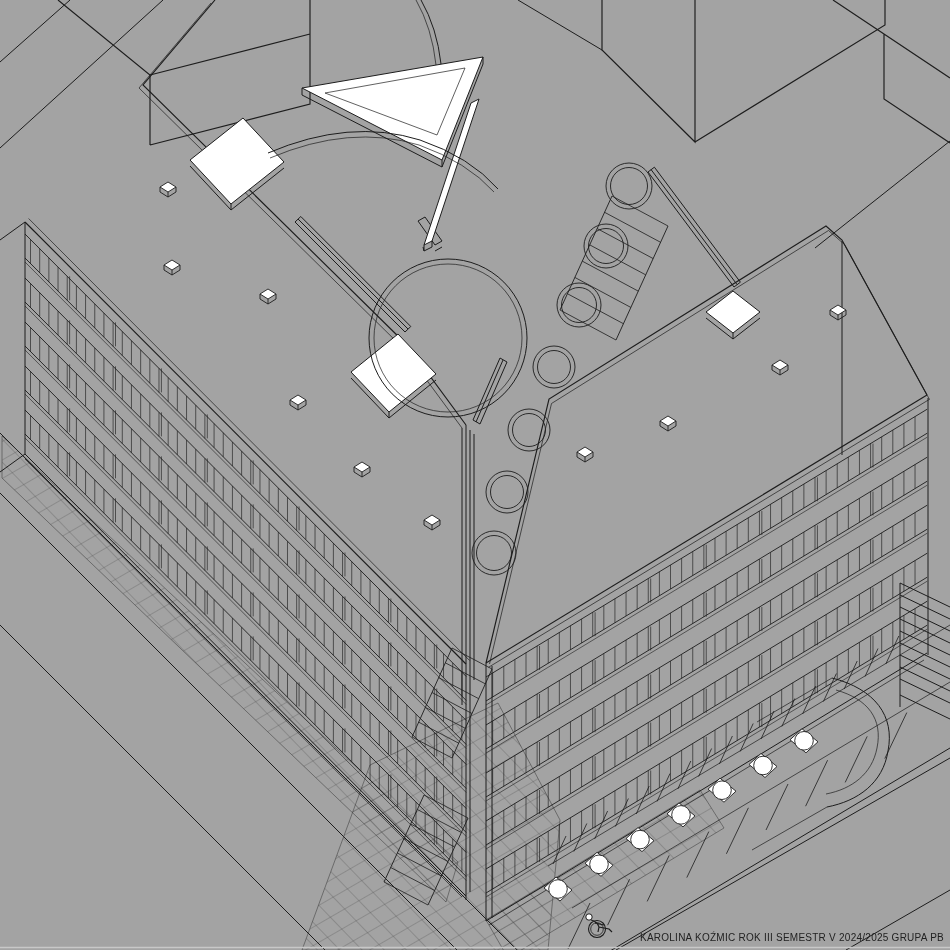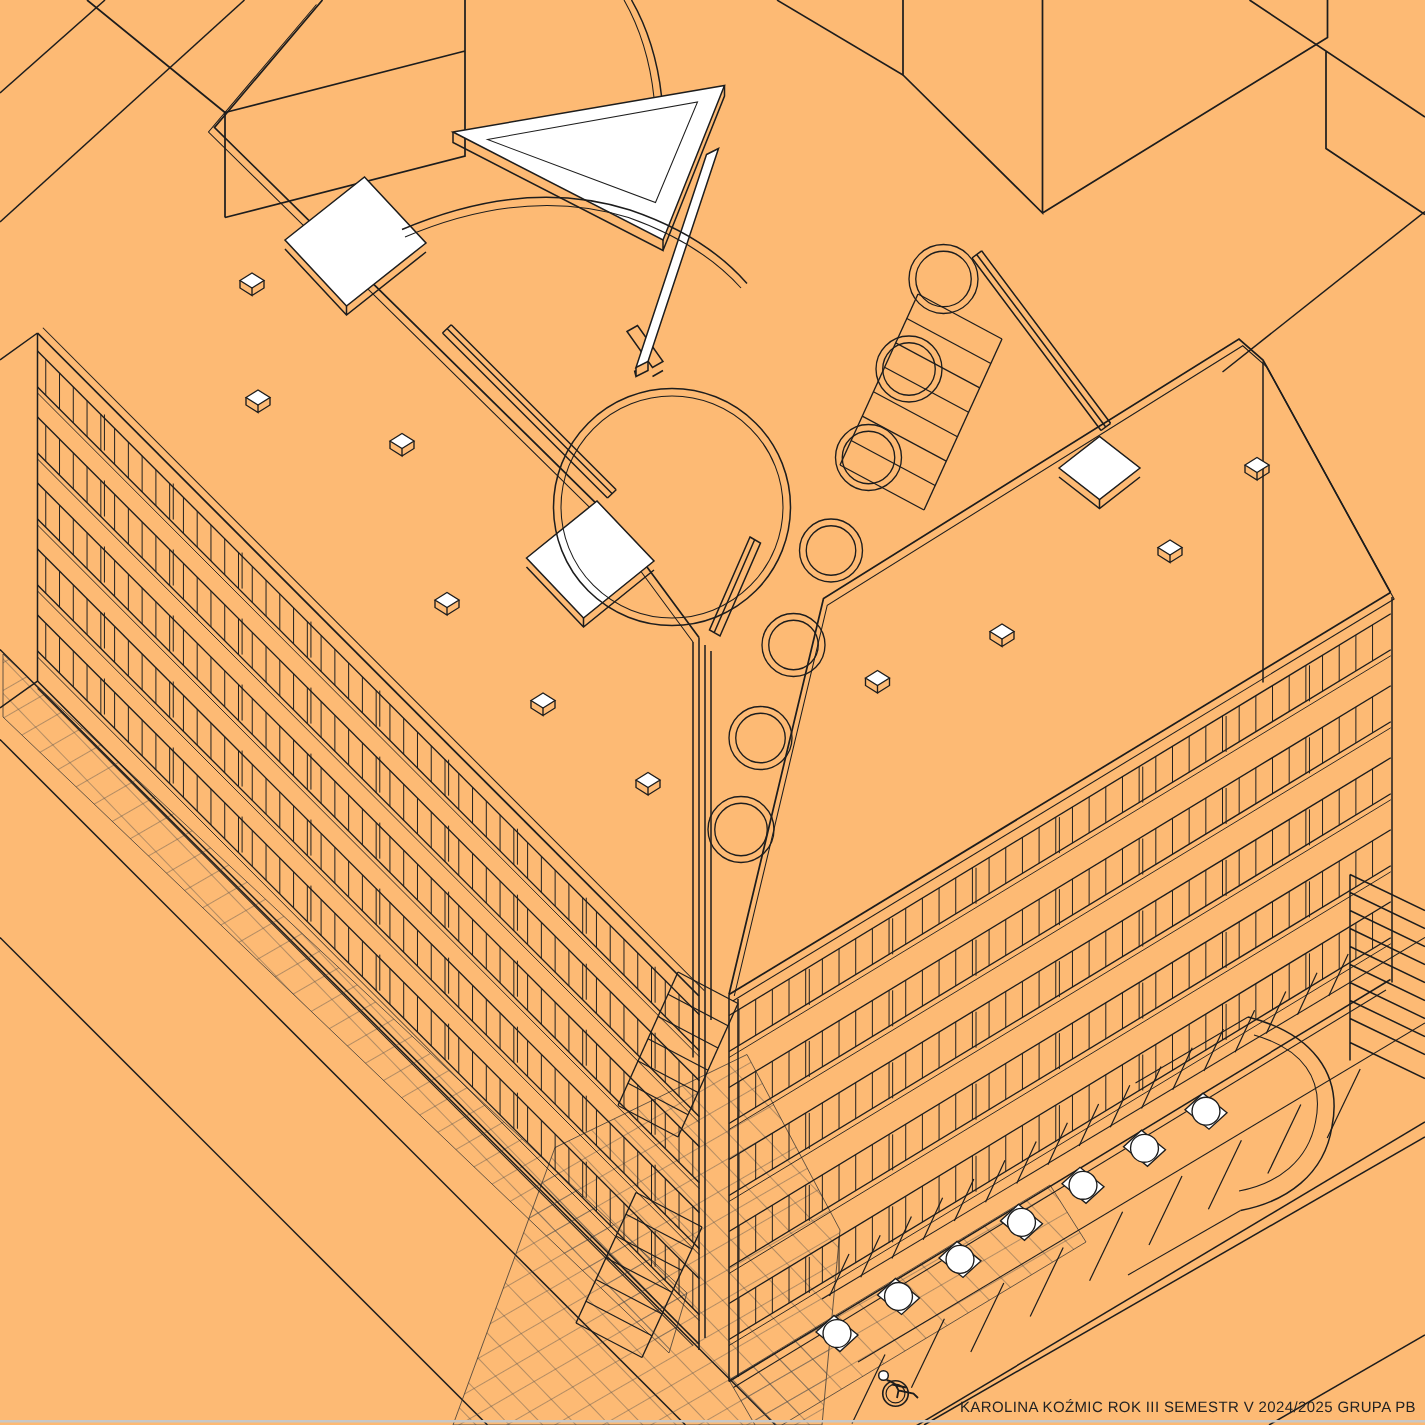--- a/index.html
+++ b/index.html
@@ -1,16 +1,16 @@
 <!DOCTYPE html>
 <html><head>
 <meta charset="utf-8">
 <style>
   html,body{margin:0;padding:0;background:#ffffff;}
-  .stage{position:relative;width:950px;height:950px;background:#fdba74;overflow:hidden;
+  .stage{position:relative;width:950px;height:950px;background:#a3a3a3;overflow:hidden;
          font-family:"Liberation Sans", sans-serif;}
   svg{display:block}
   .ln{stroke:#1d1d1d;stroke-width:1;fill:none;stroke-linecap:butt}
   .hv{stroke:#1d1d1d;stroke-width:1.15;fill:none}
   .th{stroke:#1d1d1d;stroke-width:.7;fill:none}
   .wh{fill:#ffffff;stroke:#1d1d1d;stroke-width:1}
   .cap{font-family:"Liberation Sans",sans-serif;font-size:10px;fill:#222;letter-spacing:.25px}
 </style>
 </head>
 <body>

